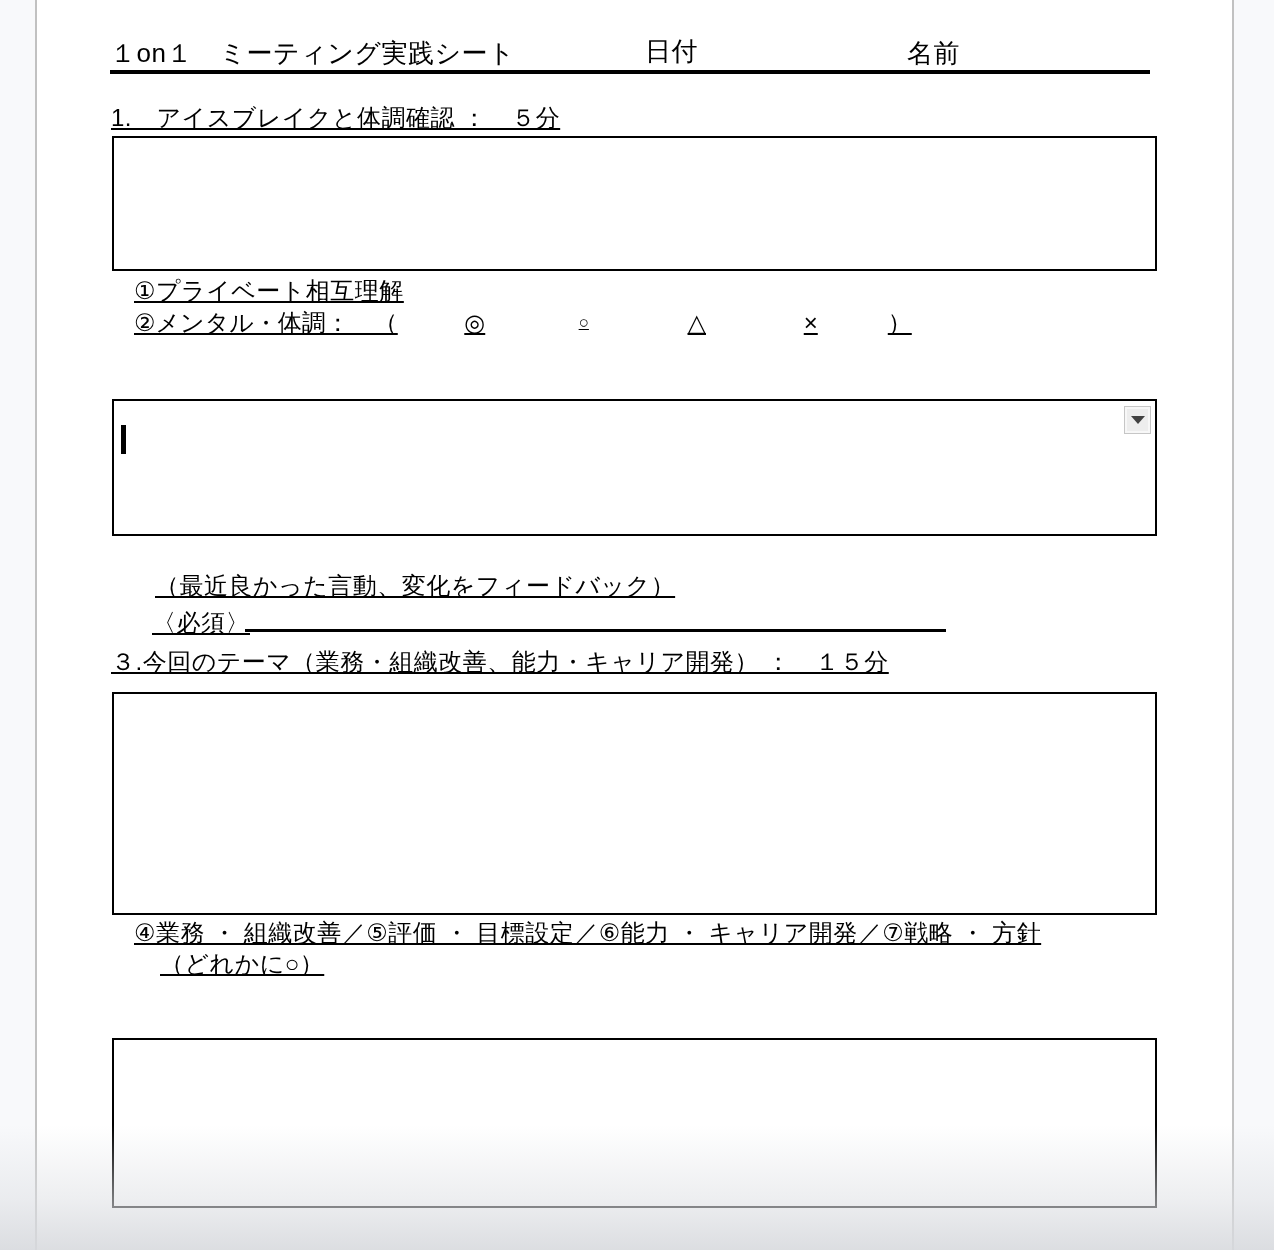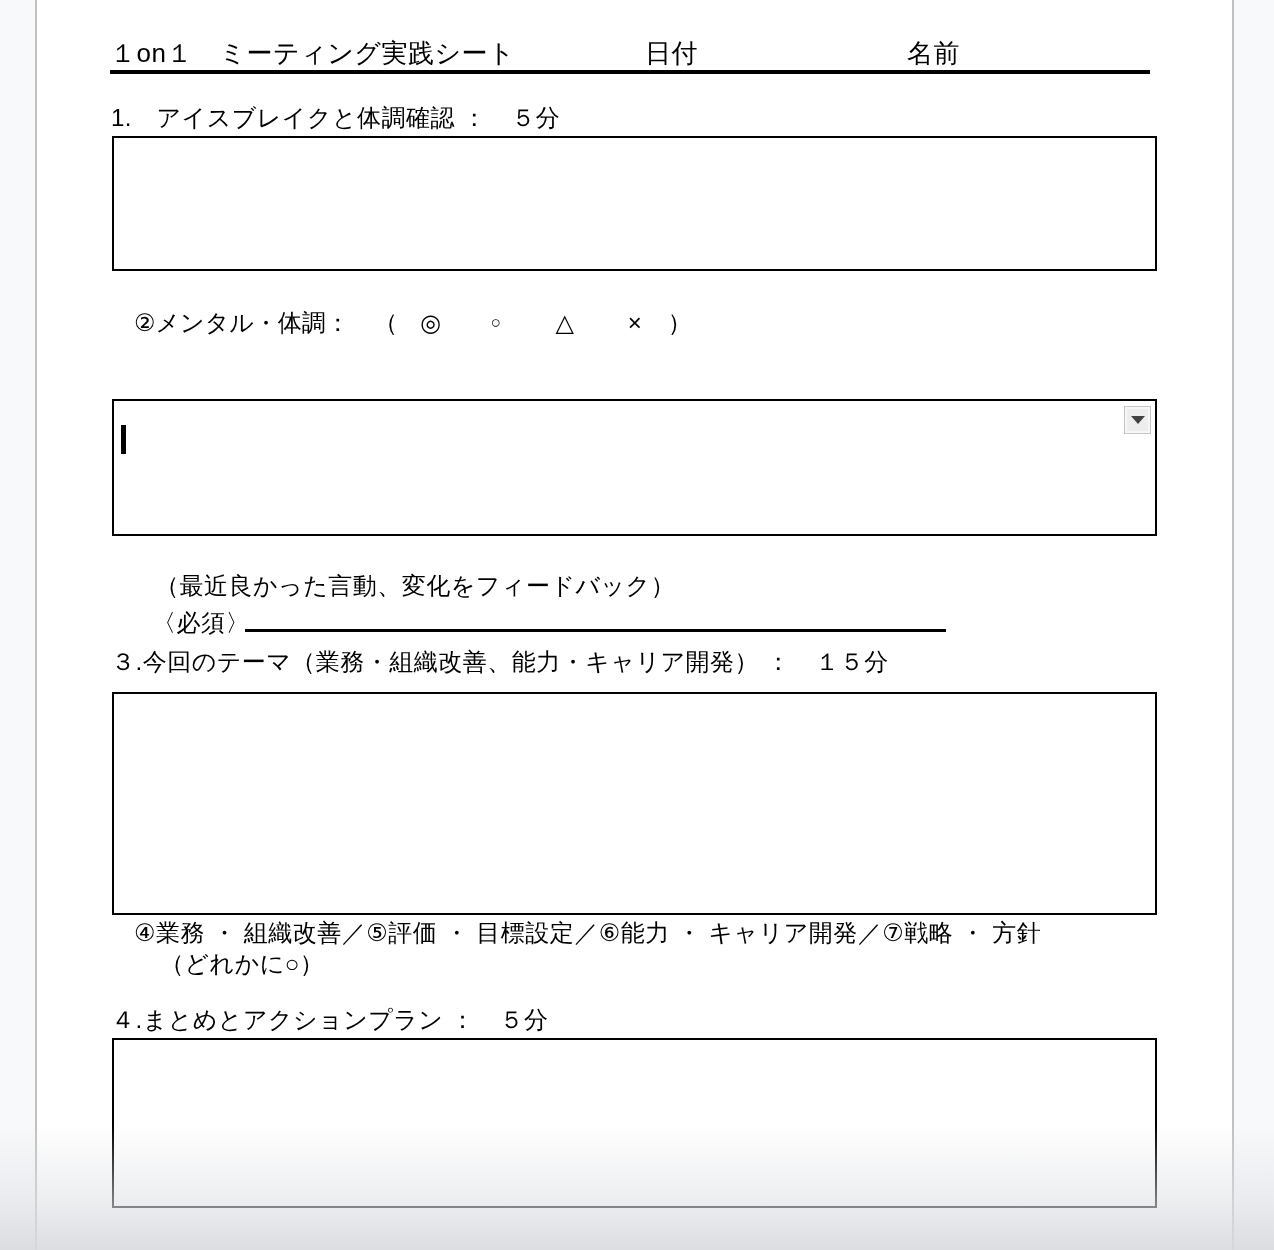--- a/index.html
+++ b/index.html
@@ -20,21 +20,21 @@
     position: absolute;
     top: 0; bottom: 0;
     width: 37px;
     background: #f8f9fb;
   }
   .gutter.left  { left: 0; border-right: 2px solid #c1c1c1; }
   .gutter.right { right: 0; width: 42px; border-left: 2px solid #c1c1c1; }
 
   .txt { position: absolute; white-space: pre; letter-spacing: 0.5px; }
   .t26 { font-size: 26px; line-height: 30px; }
-  .t24 { font-size: 24px; line-height: 28px; }
+  .t24 { font-size: 24px; line-height: 28px; text-decoration: underline; }
 
   .rule { position: absolute; background: #000; }
 
   .formbox {
     position: absolute;
     left: 112px;
     width: 1045px;
     border: 2.5px solid #000;
     background: #fff;
   }
@@ -86,27 +86,28 @@
 </style>
 </head>
 <body>
 
 <div class="viewport">
 
   <div class="gutter left"></div>
   <div class="gutter right"></div>
 
   <span class="txt t26" style="left:110px; top:38px;">１on１　ミーティング実践シート</span>
-  <span class="txt t26" style="left:645px; top:38px;">日付</span>
+  <span class="txt t26" style="left:645px; top:38px;font-family:Liberation Mono, monospace;">日付</span>
   <span class="txt t26" style="left:907px; top:38px;">名前</span>
   <div class="rule" style="left:110px; top:70px; width:1040px; height:4px;"></div>
 
   <span class="txt t24" style="left:111px; top:104px;">1.　アイスブレイクと体調確認 ：　５分</span>
   <div class="formbox" id="box1"></div>
-  <div class="symbol-row t24" style="left:134px; top:309px;">
+  <span class="txt t24" style="left:134px; top:277px;">①プライベート相互理解</span>
+  <div class="symbol-row t24" style="left:134px; top:309px;gap:44px;">
     <span style="white-space:pre;">②メンタル・体調：　（</span>
     <span class="sym sym-w1">◎</span>
     <span class="sym sym-w2 sym-small">○</span>
     <span class="sym sym-w3">△</span>
     <span class="sym sym-w4">×</span>
     <span>）</span>
   </div>
 
   <div class="formbox" id="box2">
     <div class="caret"></div>
@@ -116,17 +117,16 @@
   </div>
   <span class="txt t24" style="left:155px; top:572px;text-align:center;">（最近良かった言動、変化をフィードバック）</span>
   <span class="txt t24" style="left:152px; top:609px;">〈必須〉</span>
   <div class="rule" style="left:245px; top:629px; width:701px; height:3px;"></div>
 
   <span class="txt t24" style="left:111px; top:648px;">３.今回のテーマ（業務・組織改善、能力・キャリア開発） ：　１５分</span>
   <div class="formbox" id="box3"></div>
   <span class="txt t24" style="left:134px; top:919px;text-align:right;">④業務 ・ 組織改善／⑤評価 ・ 目標設定／⑥能力 ・ キャリア開発／⑦戦略 ・ 方針</span>
   <span class="txt t24" style="left:160px; top:950px;">（どれかに○）</span>
 
-  <span class="txt t24" style="left:111px; top:1006px;">４.まとめとアクションプラン ：　５分</span>
   <div class="formbox" id="box4"></div>
 
   <div class="bottom-fade"></div>
 </div>
 
 </body></html>

